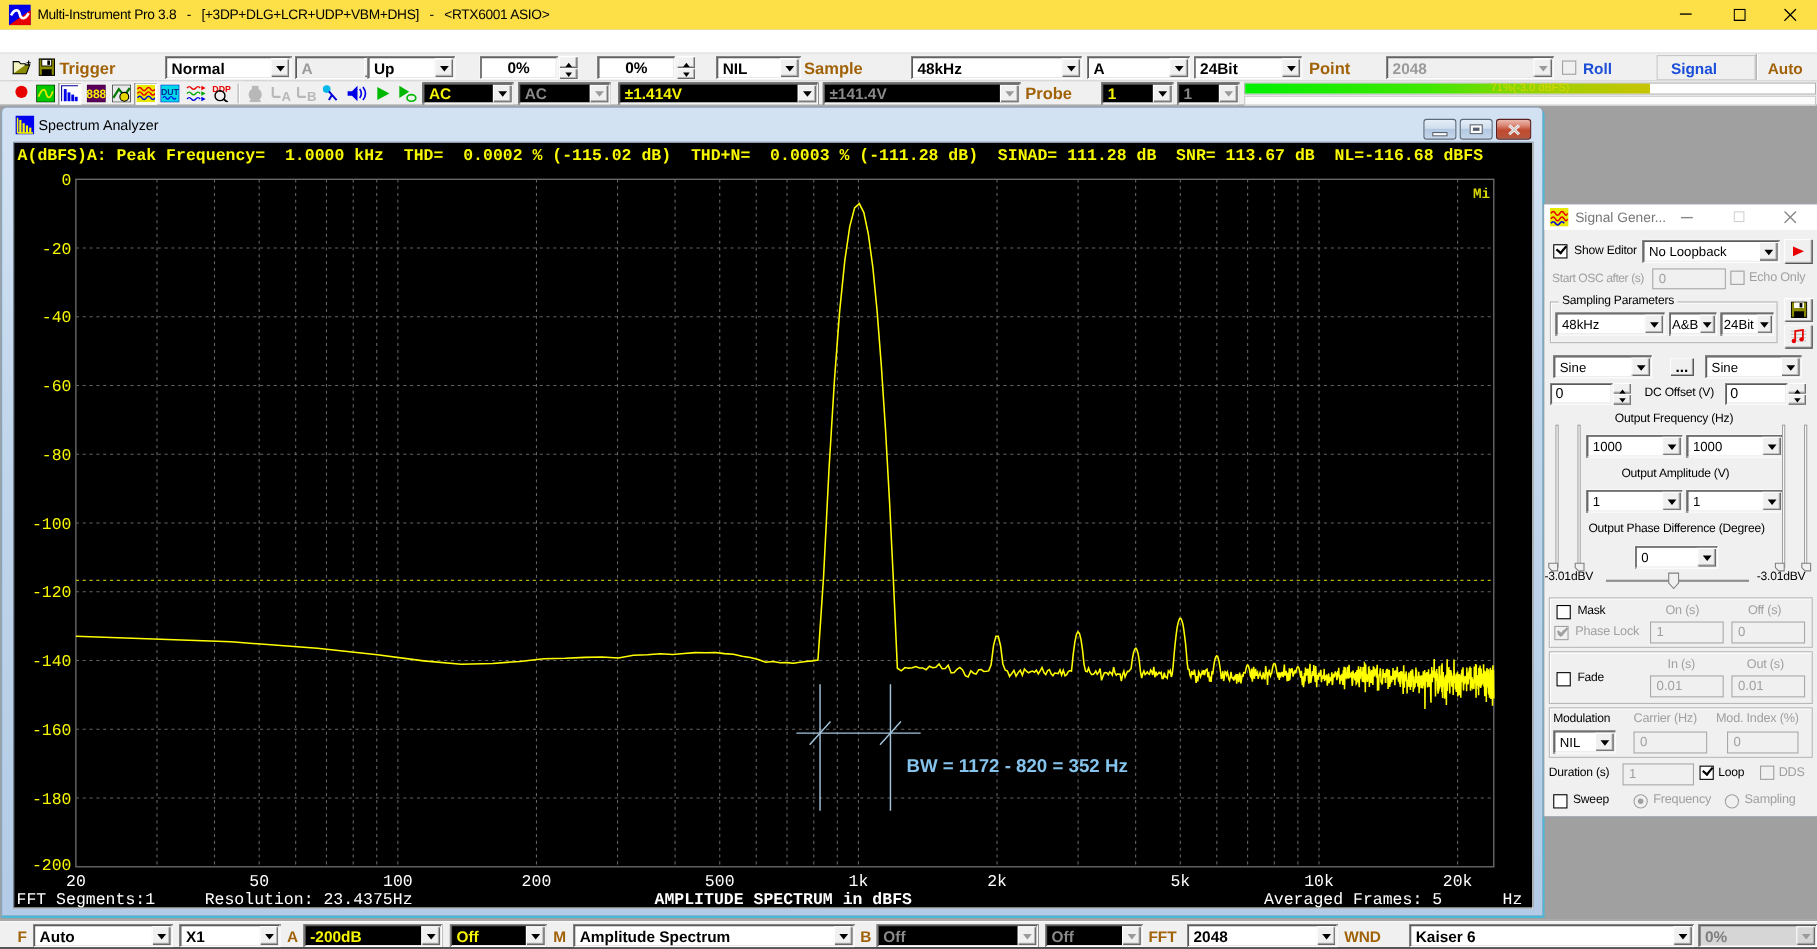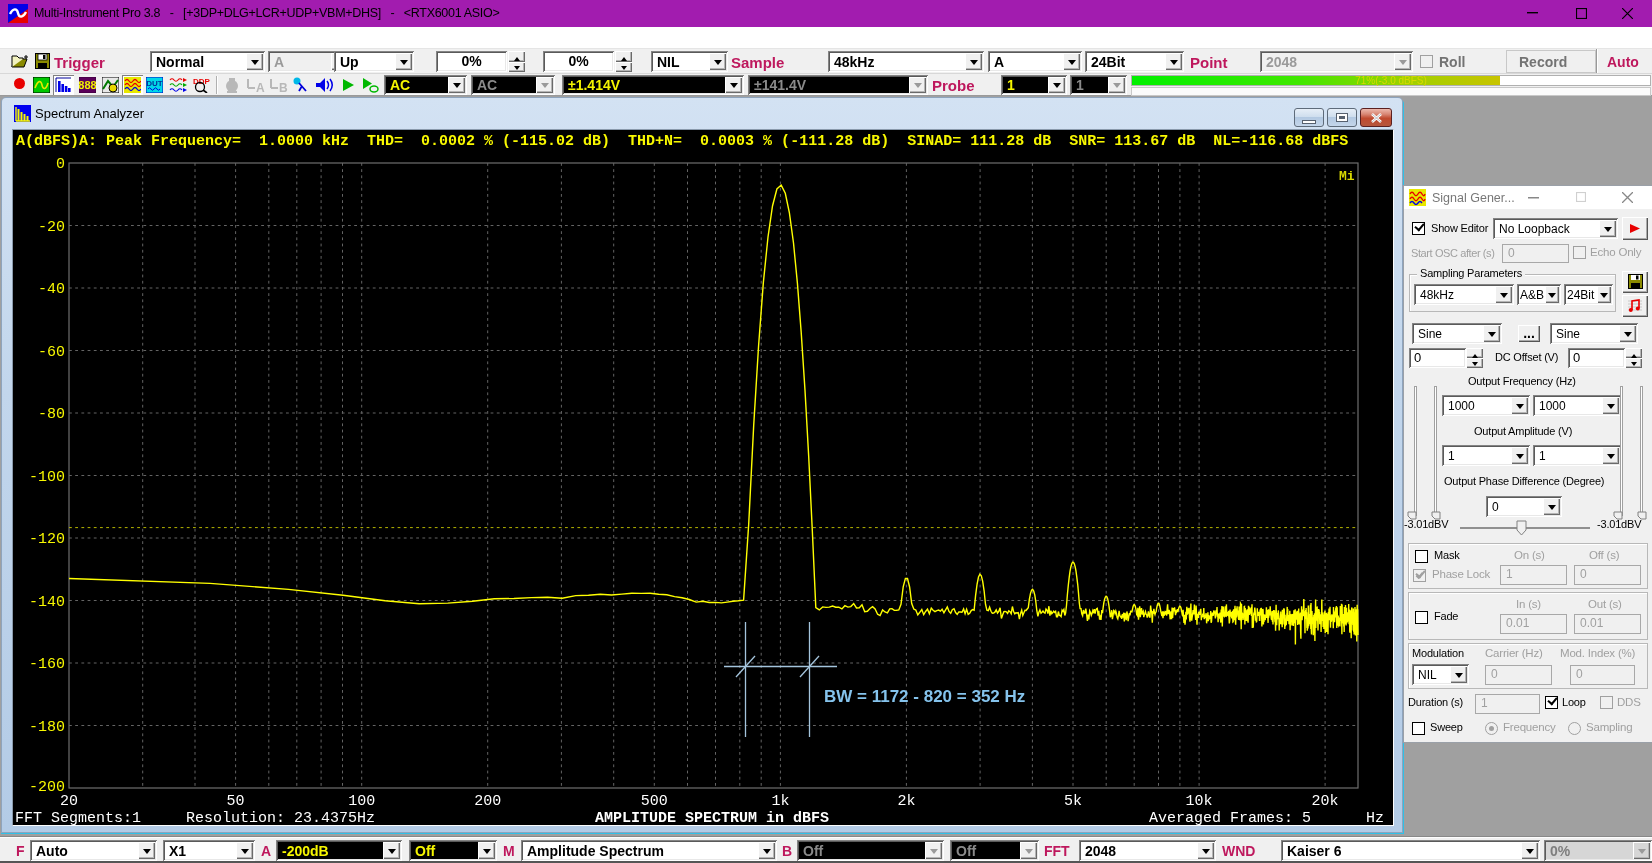--- a/index.html
+++ b/index.html
@@ -1,26 +1,26 @@
 <!DOCTYPE html>
 <html><head>
 <meta charset="utf-8">
 <style>
 * { margin:0; padding:0; box-sizing:border-box; }
 html,body { width:1652px; height:863px; overflow:hidden; font-family:"Liberation Sans",sans-serif; }
 body { position:relative; background:#a0a0a0; }
 .abs { position:absolute; }
 
-#titlebar { left:0;top:0;width:1652px;height:27px;background:#a21caf; }
+#titlebar { left:0;top:0;width:1652px;height:27px;background:#fde047; }
 #menubar { left:0;top:27px;width:1652px;height:21px;background:#fff;font-size:13px;letter-spacing:-0.2px;color:#000; }
 .mi { position:absolute; top:2px;margin-top:36px; }
 #tb1 { left:0;top:48px;width:1652px;height:25px;background:#f0f0f0;border-top:1px solid #e5e5e5; }
 #tb2 { left:0;top:73px;width:1652px;height:23px;background:#f0f0f0;border-top:1px solid #d8d8d8;border-bottom:1px solid #9a9a9a; }
-.lbl { position:absolute; font-size:14px; font-weight:bold; color:#be185d; white-space:nowrap; }
-.glbl { color:#737373; }
+.lbl { position:absolute; font-size:14px; font-weight:bold; color:#a16207; white-space:nowrap; }
+.glbl { color:#1d4ed8; }
 
 .cmb { position:absolute; background:#fff;
   box-shadow: inset 1px 1px 0 #848484, inset -1px -1px 0 #fff, inset 2px 2px 0 #5a5a5a, inset -2px -2px 0 #e8e8e8; }
 .cmb .t { position:absolute; left:6px; top:50%; transform:translateY(-50%); font-size:14px; font-weight:bold; white-space:nowrap; }
 .arr { position:absolute; right:2px; top:2px; bottom:2px; width:17px; background:#f0f0f0;
   box-shadow: inset 1px 1px 0 #fff, inset -1px -1px 0 #6a6a6a, inset -2px -2px 0 #b5b5b5; }
 .arr:after { content:""; position:absolute; left:50%; top:50%; margin:-2px 0 0 -4px; border:4px solid transparent; border-top:5px solid #000; }
 .garr:after { border-top-color:#9a9a9a; }
 .cmb.gray { background:#f0f0f0; } .cmb.gray .t { color:#9a9a9a; }
 .cmb.blk { background:#000; } .cmb.blk .t { color:#f6f600; }
@@ -138,21 +138,21 @@
       <div class="arr"></div>
     </div>
   <span class="lbl" style="left:1190px;top:5px;font-size:15px">Point</span>
   <div class="cmb gray" style="left:1260px;top:2px;width:153px;height:21px">
       <span class="t">2048</span>
       <div class="arr garr"></div>
     </div>
   <div class="cb g abs" style="left:1420px;top:6px"></div>
   <span class="lbl glbl" style="left:1439px;top:5px">Roll</span>
   <div class="abs" style="left:1506px;top:1px;width:90px;height:23px;border:1px solid #c8c8c8;background:#f0f0f0"></div>
-    <span class="lbl glbl" style="left:1519px;top:5px;font-weight:bold">Record</span>
+    <span class="lbl glbl" style="left:1519px;top:5px;font-weight:bold">Signal</span>
   <div style="position:absolute;left:1596px;top:0;width:2px;height:25px;background:#fff;border-left:1px solid #999"></div>
   <span class="lbl" style="left:1607px;top:5px">Auto</span>
 </div>
 
 <div class="abs" id="tb2">
   <div class="abs" style="left:14px;top:4px;width:11px;height:11px;border-radius:50%;background:#e80000"></div>
   <svg class="ic" style="left:33px;width:17px">
       <rect width="17" height="16" fill="#00c800" stroke="#000" stroke-width="1"></rect>
       <path d="M2 11 C5 3,8 3,9 8 C10 13,13 13,15 6" stroke="#e8e800" stroke-width="1.6" fill="none"></path>
     </svg>

